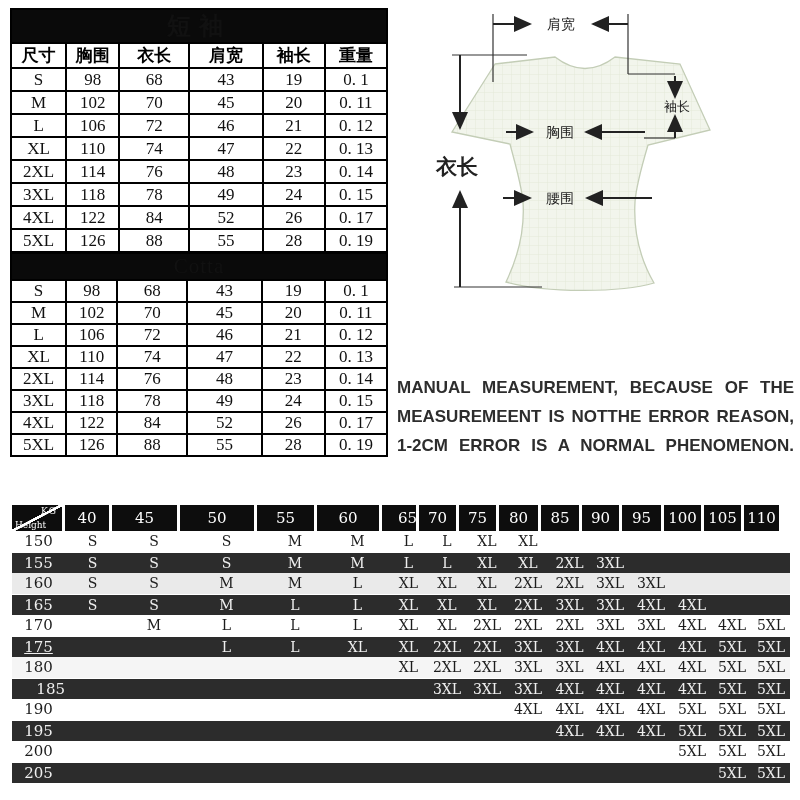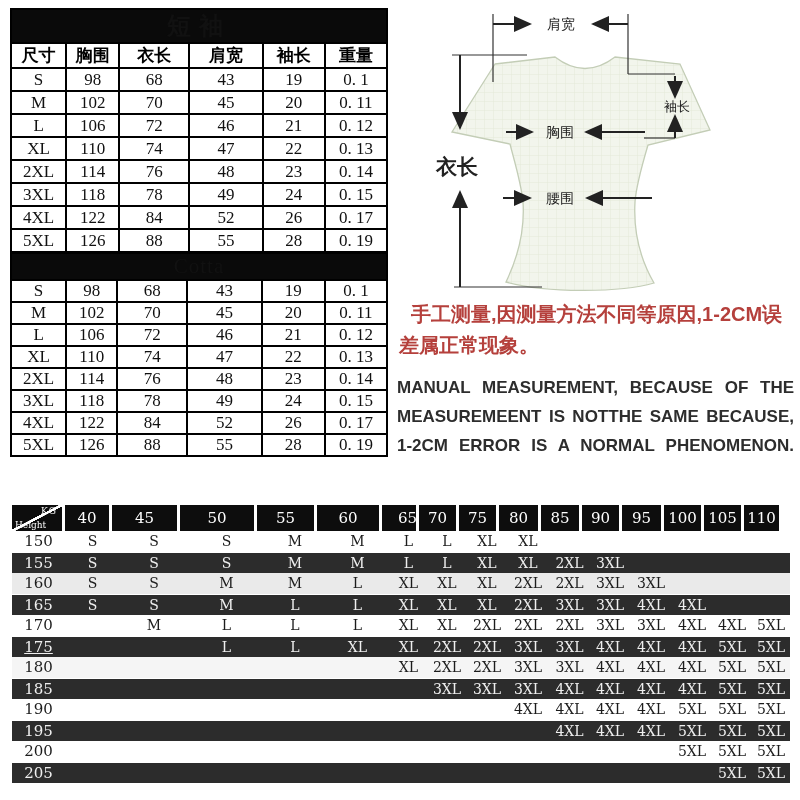--- a/index.html
+++ b/index.html
@@ -275,25 +275,24 @@
       <path d="M30,285 V190" marker-end="url(#ah)"></path>
     </g>
 
     <text x="131" y="27" text-anchor="middle" font-size="14" fill="#222">肩宽</text>
     <text x="247" y="109" text-anchor="middle" font-size="13" fill="#222">袖长</text>
     <text x="130" y="135" text-anchor="middle" font-size="14" fill="#222">胸围</text>
     <text x="130" y="201" text-anchor="middle" font-size="14" fill="#222">腰围</text>
     <text x="27" y="172" text-anchor="middle" font-size="21" font-weight="bold" fill="#222">衣长</text>
   </svg>
 
-  <div class="note-cn">手工测量,因测量方法不同等原因,1-2CM误差属正常现象。</div>
 
   <div class="note-en">
     <span class="line">MANUAL MEASUREMENT, BECAUSE OF THE</span>
-    <span class="line">MEASUREMEENT IS NOTTHE SAME BECAUSE,</span>
+    <span class="line">MEASUREMEENT IS NOTTHE ERROR REASON,</span>
     <span class="line">1-2CM ERROR IS A NORMAL PHENOMENON.</span>
   </div>
 
   <div class="matrix">
     <div class="m-header" id="m-header">
       <div class="m-corner">
         <span class="kg">KG</span>
         <span class="ht">Height</span>
       </div>
     <div class="m-hcell" style="width: 47px;">40</div>
@@ -433,21 +432,21 @@
           <div class="m-cell" style="width: 40px;">2XL</div>
           <div class="m-cell" style="width: 42px;">3XL</div>
           <div class="m-cell" style="width: 41px;">3XL</div>
           <div class="m-cell" style="width: 40px;">4XL</div>
           <div class="m-cell" style="width: 42px;">4XL</div>
           <div class="m-cell" style="width: 40px;">4XL</div>
           <div class="m-cell" style="width: 40px;">5XL</div>
           <div class="m-cell" style="width: 38px;">5XL</div>
         </div>
         <div class="m-row dark">
-          <div class="m-label" style="width: 53px;">185</div>
+          <div class="m-label" style="width: 53px; text-align: right;">185</div>
           <div class="m-cell" style="width: 55px;"></div>
           <div class="m-cell" style="width: 68px;"></div>
           <div class="m-cell" style="width: 77px;"></div>
           <div class="m-cell" style="width: 60px;"></div>
           <div class="m-cell" style="width: 65px;"></div>
           <div class="m-cell" style="width: 37px;"></div>
           <div class="m-cell" style="width: 40px;">3XL</div>
           <div class="m-cell" style="width: 40px;">3XL</div>
           <div class="m-cell" style="width: 42px;">3XL</div>
           <div class="m-cell" style="width: 41px;">4XL</div>

